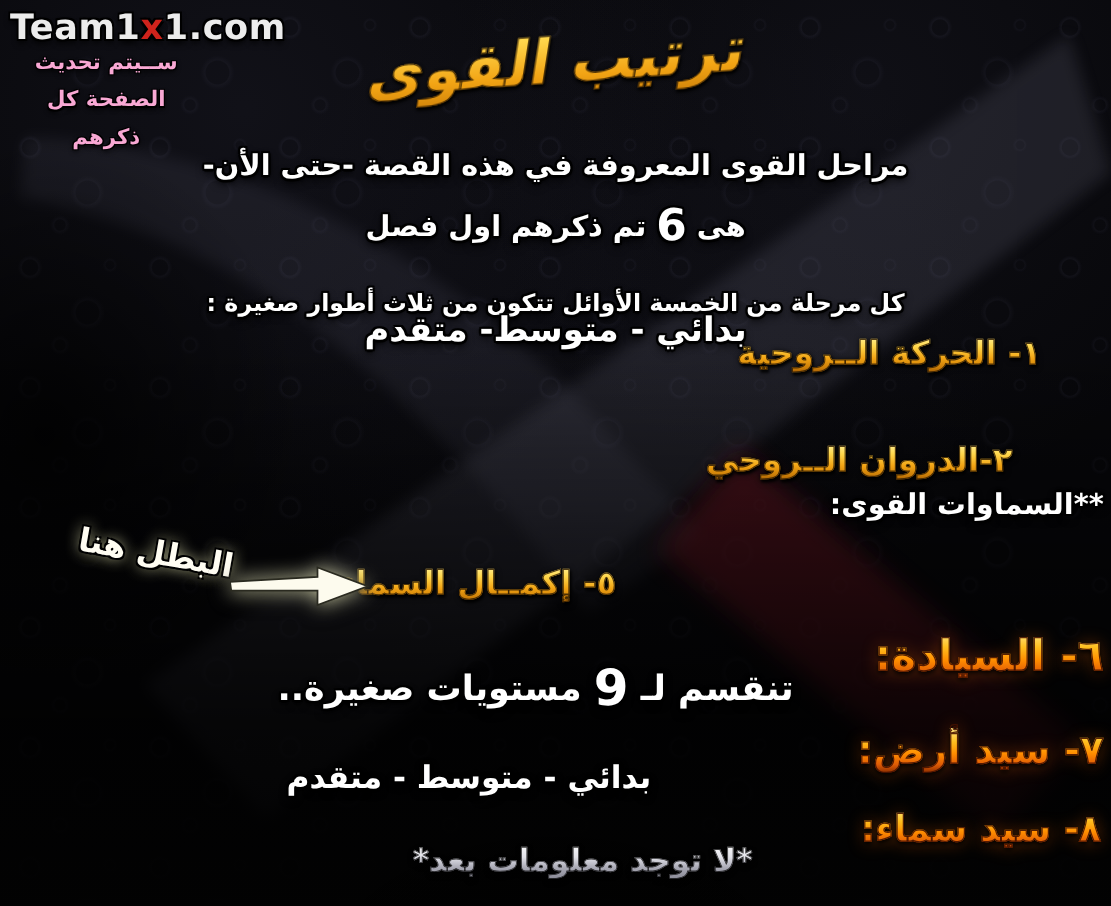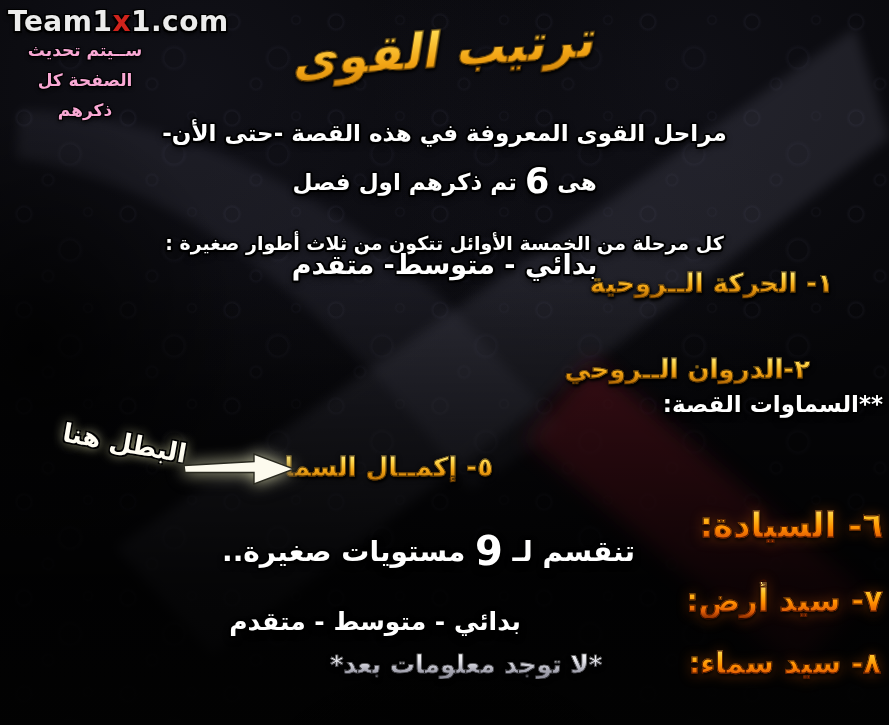--- a/index.html
+++ b/index.html
@@ -107,21 +107,21 @@
       0 0 12px rgba(255,255,200,.9),0 3px 6px rgba(0,0,0,.9);
     color:#fffdf2;
   }
   .hero-arrow{position:absolute;z-index:5;left:184px;top:452px;
     filter:drop-shadow(0 0 8px rgba(255,255,210,.8)) drop-shadow(0 2px 3px rgba(0,0,0,.85));}
   .a6{top:505px;right:6px;font-size:34px;}
   .d6{top:511px;right:254px;font-size:28px;}
   .a7{top:582px;right:6px;font-size:31px;}
   .d7{top:587px;right:368px;font-size:25px;text-align:center;}
   .a8{top:646px;right:8px;font-size:29px;}
-  .d8{top:650px;right:287px;font-size:25px;}
+  .d8{top:674px;right:287px;font-size:25px;}
 </style>
 </head>
 <body>
 
 <div class="canvas">
 
   <div class="bg-damask"></div>
 
   <svg class="bg-shapes" width="889" height="725" viewBox="0 0 889 725">
     <defs>
@@ -152,21 +152,21 @@
   <div class="txt center white l2">
     <span>هى</span>
     <span class="bignum">6</span>
     <span>تم ذكرهم اول فصل</span>
   </div>
   <div class="txt center white l3">كل مرحلة من الخمسة الأوائل تتكون من ثلاث أطوار صغيرة :</div>
   <div class="txt center white l4">بدائي - متوسط- متقدم</div>
 
   <div class="txt gold s1">١- الحركة الــروحية</div>
   <div class="txt gold s2">٢-الدروان الــروحي</div>
-  <div class="txt white heavens">**السماوات القصة:</div>
+  <div class="txt white heavens">**السماوات القوى:</div>
   <div class="txt gold s5">٥- إكمــال السماء</div>
 
   <div class="txt hero-note">البطل هنا</div>
   <svg class="hero-arrow" width="112" height="34" viewBox="0 0 112 34">
     <path d="M0 13.5 L70 9.5 L70 2 L110 17 L70 32 L70 20.5 L1 20.5 Z" fill="#fdfbee" stroke="#2a2a20" stroke-width="1.4"></path>
   </svg>
 
   <div class="txt fiery a6">٦- السيادة:</div>
   <div class="txt white d6">
     <span>تنقسم لـ</span>

